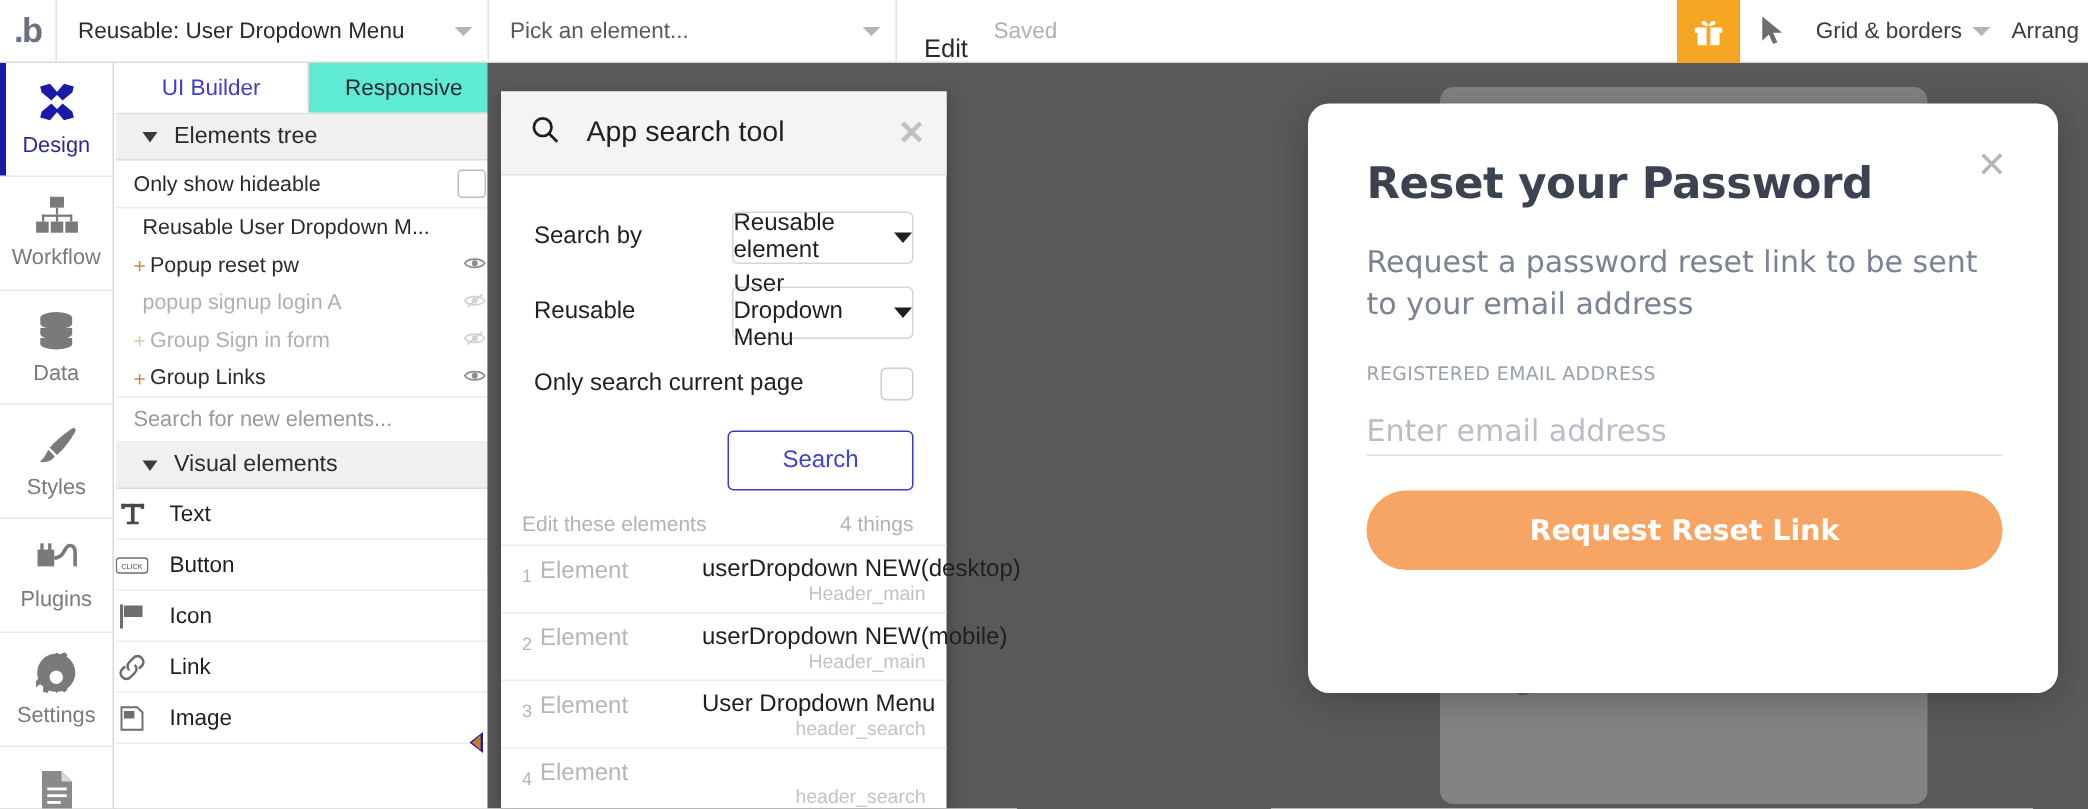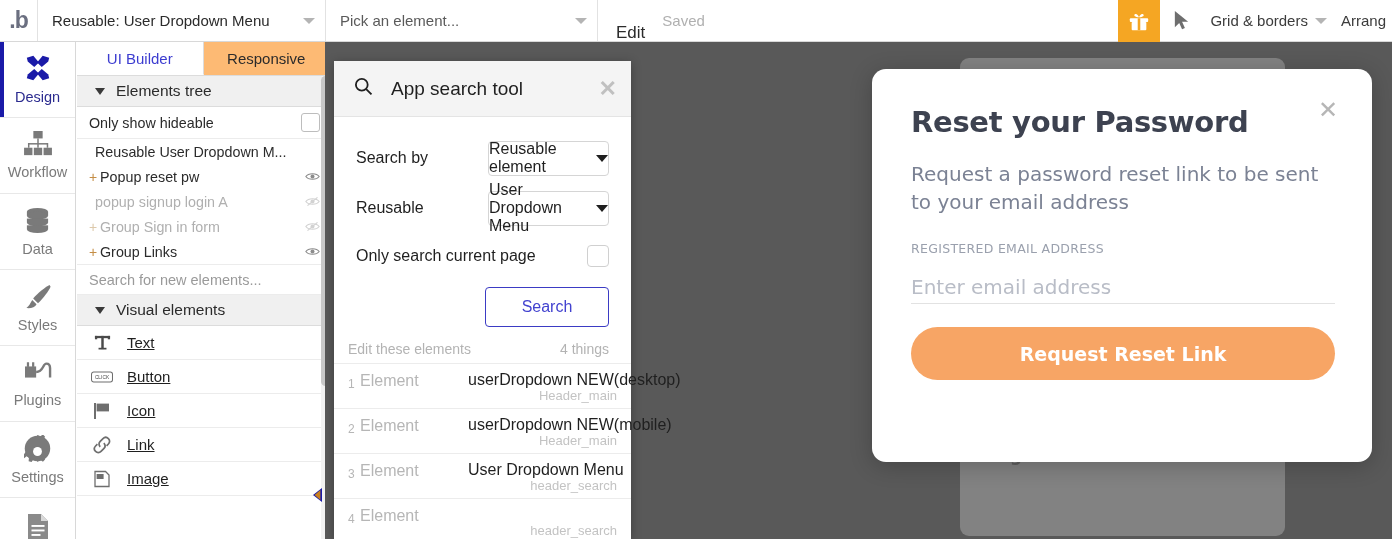--- a/index.html
+++ b/index.html
@@ -69,26 +69,26 @@
   .rail-item.active { color: #2b2b8f; }
   .rail-item.active::before {
     content: ""; position: absolute; left: 0; top: 0; width: 4px; height: 100%;
     background: #1a1aa8;
   }
   .rail-item.last { height: 60px; border-bottom: none; }
 
   
   .panel {
     position: absolute; left: 77px; top: 42px; width: 258px; height: 497px;
-    background: #fff; border-right: 5px solid #737373; overflow: hidden;
+    background: #fff; border-right: 1px solid #737373; overflow: hidden;
   }
   .panel-tabs { display: flex; height: 34px; border-bottom: 1px solid #dcdcdc; }
   .panel-tab {
     flex: 1; display: flex; align-items: center; justify-content: center;
-    font-size: 15px; color: #2b2b2b; background: #fdba74;
+    font-size: 15px; color: #2b2b2b; background: #5eead4;
     border-right: 1px solid #dcdcdc;
   }
   .panel-tab.active { background: #fff; color: #3c3cd0; border-bottom: 1px solid #fff; }
   .section-head {
     height: 31px; background: #f0f0f0; border-bottom: 1px solid #dcdcdc;
     display: flex; align-items: center; padding-left: 18px; gap: 11px;
     font-size: 15.5px; color: #2b2b2b;
   }
   .tri-down {
     width: 0; height: 0; border-left: 5px solid transparent;
@@ -115,23 +115,22 @@
   }
   .plus.dim { color: #ddc9ab; }
   .eye { margin-left: auto; margin-right: 10px; }
   .searchnew {
     height: 31px; display: flex; align-items: center; padding-left: 12px;
     font-size: 14.5px; color: #9a9a9a;
     border-top: 1px solid #ececec; border-bottom: 1px solid #ececec;
   }
   .ve-row {
     height: 34px; display: flex; align-items: center; gap: 14px;
-    padding-left: 14px; font-size: 15px; color: #1f1f1f;
+    font-size: 15px; color: #1f1f1f;
     border-bottom: 1px solid #ececec;
-    text-decoration: underline;
   }
   .ve-ico { width: 22px; display: flex; align-items: center; justify-content: center; }
   .panel-scrollbar {
     position: absolute; right: 0; top: 34px; width: 9px; height: 463px;
     background: #f2f2f2;
   }
   .panel-scrollbar .thumb {
     position: absolute; left: 0; top: 0; width: 9px; height: 310px;
     background: #c8c8c8; border-radius: 5px;
   }

